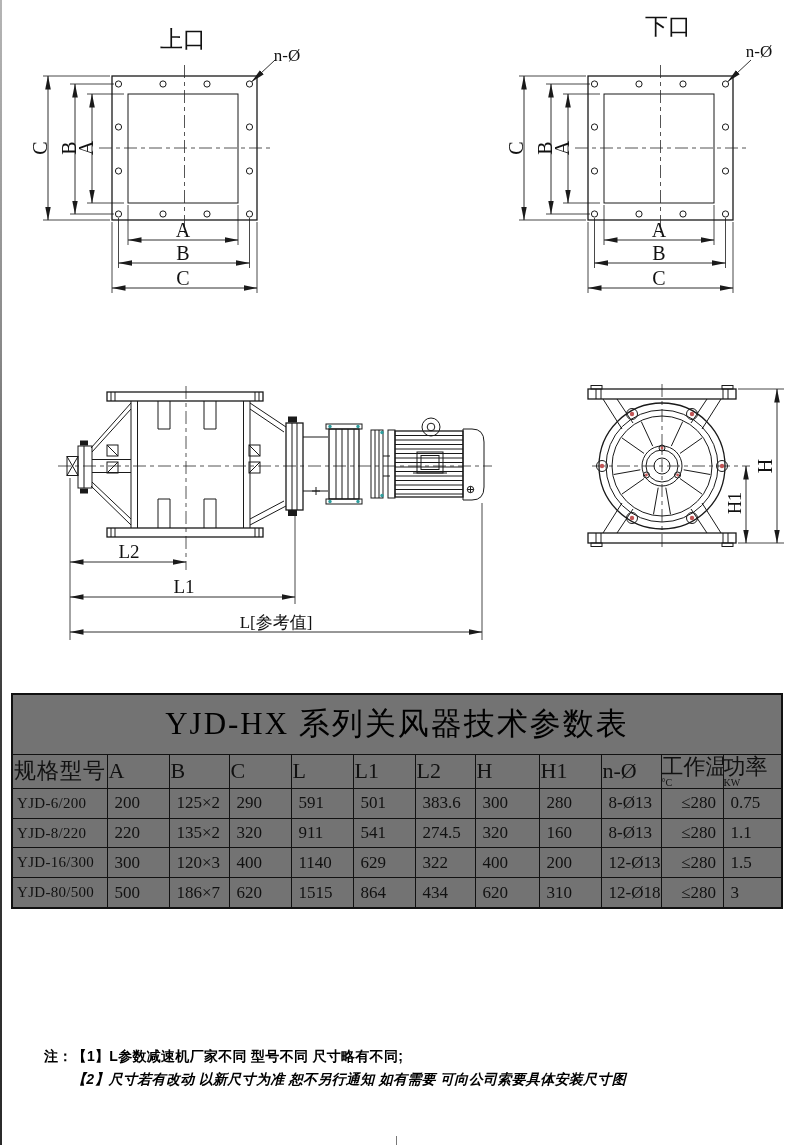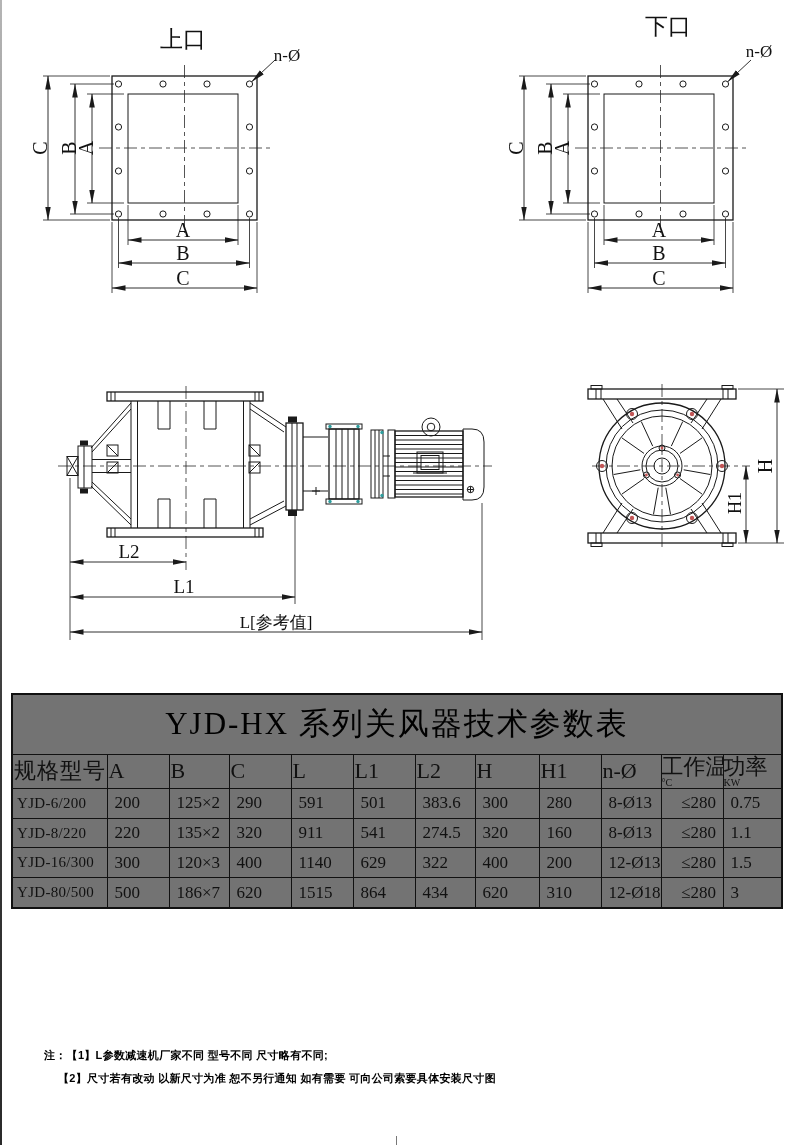--- a/index.html
+++ b/index.html
@@ -36,23 +36,23 @@
   }
   tr.hdr td{text-align:left;font-size:22px;}
   td.hdr-model{font-size:16px;letter-spacing:1px;}
   td.hdr-small{font-size:11px;line-height:1.05;padding:0;}
   td.hdr-small .u{font-size:10px;display:block;}
   tr.datarow td{font-size:17px;padding-left:7px;}
   tr.datarow td.model{font-size:15px;padding-left:4px;letter-spacing:0.3px;margin-left:20px;}
   tr.datarow td.temp{text-align:center;padding-left:14px;}
 
   .note{position:absolute;font-family:"Liberation Sans","DejaVu Sans",sans-serif;
-    font-weight:bold;font-size:11px;color:#000;letter-spacing:0.3px;}
+    font-weight:bold;font-size:14px;color:#000;letter-spacing:0.3px;}
   #note1{left:44px;top:1048px;}
-  #note2{left:58px;top:1071px;}
+  #note2{left:72px;top:1071px;font-style:italic;}
 </style>
 </head>
 <body>
 
 <div class="scan-edge"></div>
 <div class="fold-tick"></div>
 
 <svg width="800" height="688" viewBox="0 0 800 688">
   <defs>
     <marker id="arr" markerWidth="14" markerHeight="8" refX="13.5" refY="4" orient="auto-start-reverse" markerUnits="userSpaceOnUse">

